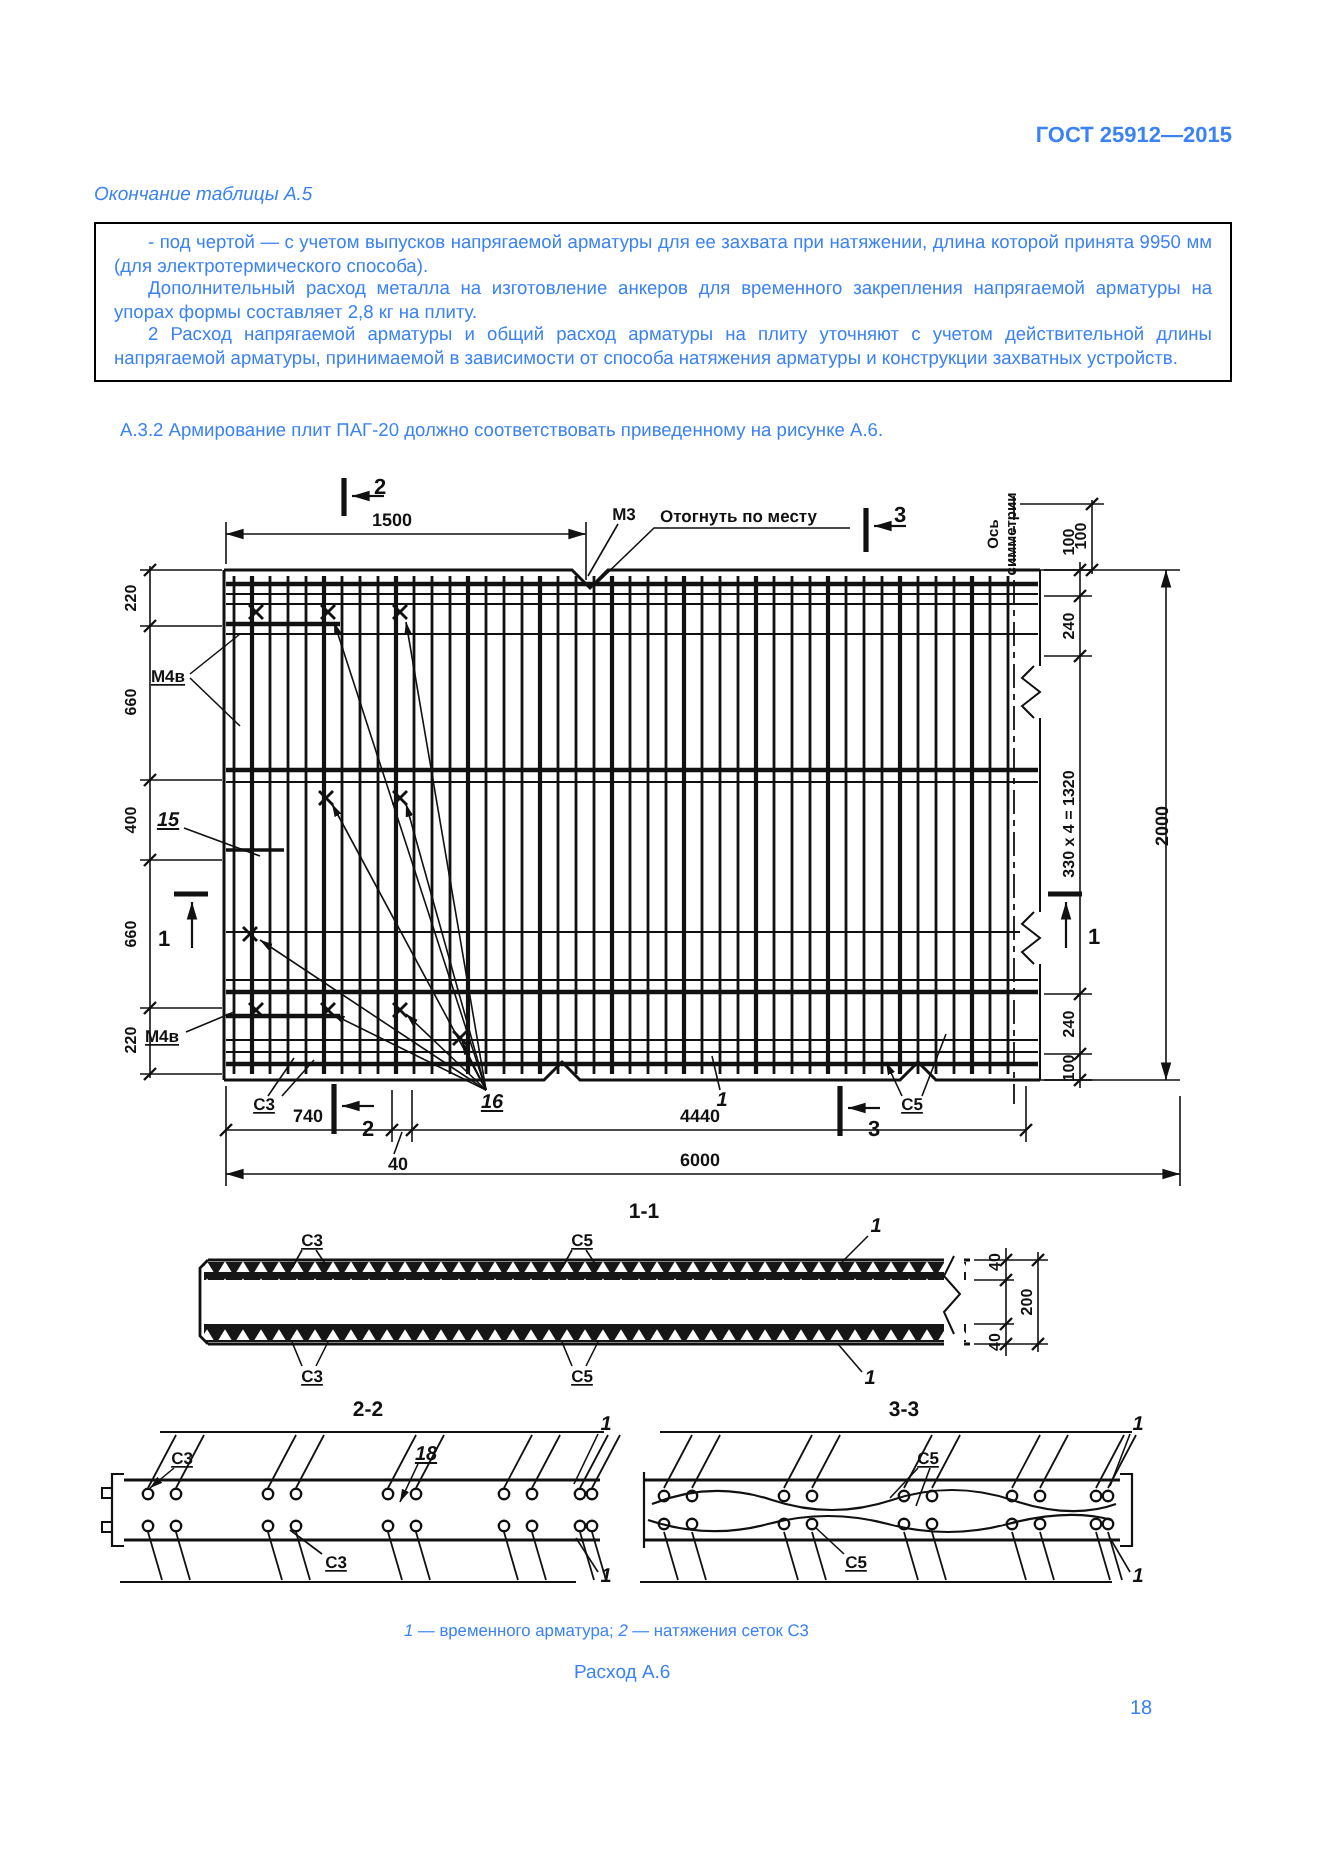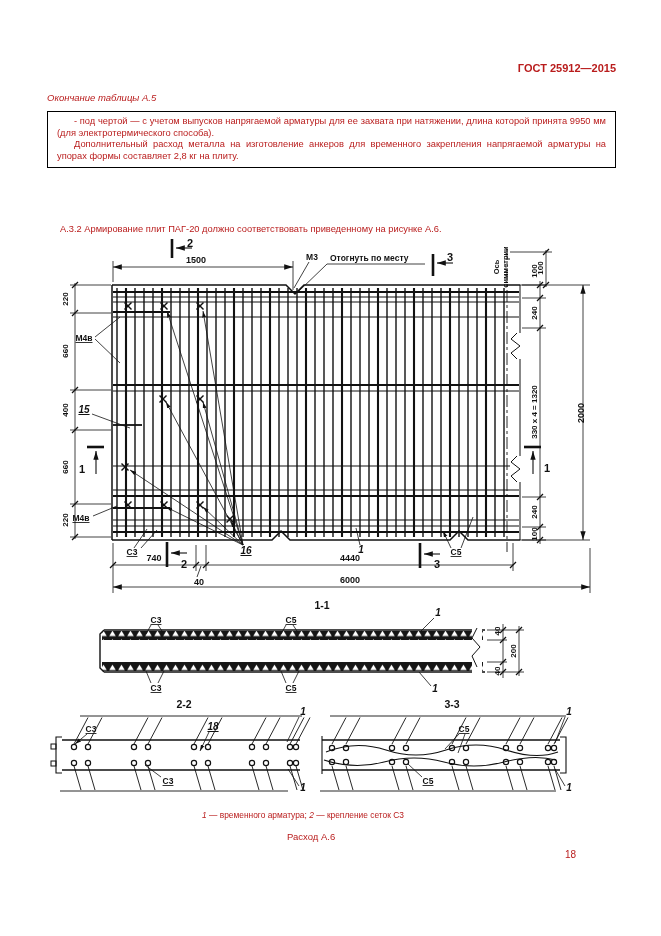--- a/index.html
+++ b/index.html
@@ -1,21 +1,21 @@
 <!DOCTYPE html>
 <html><head>
 <meta charset="utf-8">
 <style>
   html,body{margin:0;padding:0;background:#888;}
-  .page{position:relative;width:661px;height:936px;background:#fff;font-family:"Liberation Sans",sans-serif;color:#b91c1c;overflow:hidden;}
+  .page{position:relative;width:661px;height:936px;background:#fff;font-family:"Liberation Sans",sans-serif;color:#3b82f6;overflow:hidden;}
   .hdr{position:absolute;top:62px;right:45px;font-size:11px;font-weight:bold;}
   .capt{position:absolute;top:92px;left:47px;font-size:9.5px;font-style:italic;text-align:right;}
   .notebox{position:absolute;top:111px;left:47px;width:549px;border:1.6px solid #000;padding:4px 9px 5px 9px;font-size:9.3px;line-height:1.24;text-align:justify;}
   .notebox p{margin:0;text-indent:17px;}
-  .a32{position:absolute;top:224px;left:47px;width:560px;font-size:9.3px;text-indent:13px;}
+  .a32{position:absolute;top:210px;left:47px;width:560px;font-size:9.3px;text-indent:13px;}
   .legend{position:absolute;top:810px;left:202px;font-size:8.4px;}
   .figcap{position:absolute;top:831px;left:287px;font-size:9.5px;}
   .pgnum{position:absolute;top:849px;left:565px;font-size:10px;}
   svg{position:absolute;left:0;top:0;}
   svg text{font-family:"Liberation Sans",sans-serif;fill:#111;}
   .d8{font-size:8px;font-weight:bold;}
   .d9{font-size:9px;font-weight:bold;}
   .lbl{font-size:8.5px;font-weight:bold;}
   .axs{font-size:7.5px;font-weight:bold;}
   .pos{font-size:10px;font-weight:bold;font-style:italic;}
@@ -27,20 +27,21 @@
 <body>
 
 <div class="page">
 
   <div class="hdr">ГОСТ 25912—2015</div>
   <div class="capt">Окончание таблицы А.5</div>
 
   <div class="notebox">
     <p>- под чертой — с учетом выпусков напрягаемой арматуры для ее захвата при натяжении, длина которой принята 9950 мм (для электротермического способа).</p>
     <p>Дополнительный расход металла на изготовление анкеров для временного закрепления напрягаемой арматуры на упорах формы составляет 2,8 кг на плиту.</p>
+    <p>2  Расход напрягаемой арматуры и общий расход арматуры на плиту уточняют с учетом действительной длины напрягаемой арматуры, принимаемой в зависимости от способа натяжения арматуры и конструкции захватных устройств.</p>
   </div>
 
   <div class="a32">А.3.2  Армирование плит ПАГ-20 должно соответствовать приведенному на рисунке А.6.</div>
 
   <svg id="fig" width="661" height="936" viewBox="0 0 661 936">
     <defs>
       <marker id="ar" viewBox="0 0 10 6" refX="10" refY="3" markerWidth="11" markerHeight="7" orient="auto-start-reverse">
           <path d="M0,0L10,3L0,6Z" fill="#111"></path>
         </marker>
       <marker id="ar2" viewBox="0 0 10 6" refX="10" refY="3" markerWidth="8" markerHeight="5.5" orient="auto-start-reverse">
@@ -451,17 +452,17 @@
       <line x1="565" y1="717" x2="555" y2="743"></line>
       <line x1="565" y1="786" x2="555" y2="769"></line>
     </g>
     <text class="lbl u" text-anchor="middle" x="464" y="732">С5</text>
     <text class="lbl u" text-anchor="middle" x="428" y="784">С5</text>
     <text class="pos" text-anchor="middle" x="569" y="715">1</text>
     <text class="pos" text-anchor="middle" x="569" y="791">1</text>
   </svg>
 
   <div class="legend">
-    <i>1</i><span> — временного арматура; </span><i>2</i><span> — крепление сеток С3</span>
+    <i>1</i><span> — временного арматура; </span><i>2</i><span> — натяжения сеток С3</span>
   </div>
   <div class="figcap">Расход А.6</div>
   <div class="pgnum">18</div>
 </div>
 
 </body></html>

